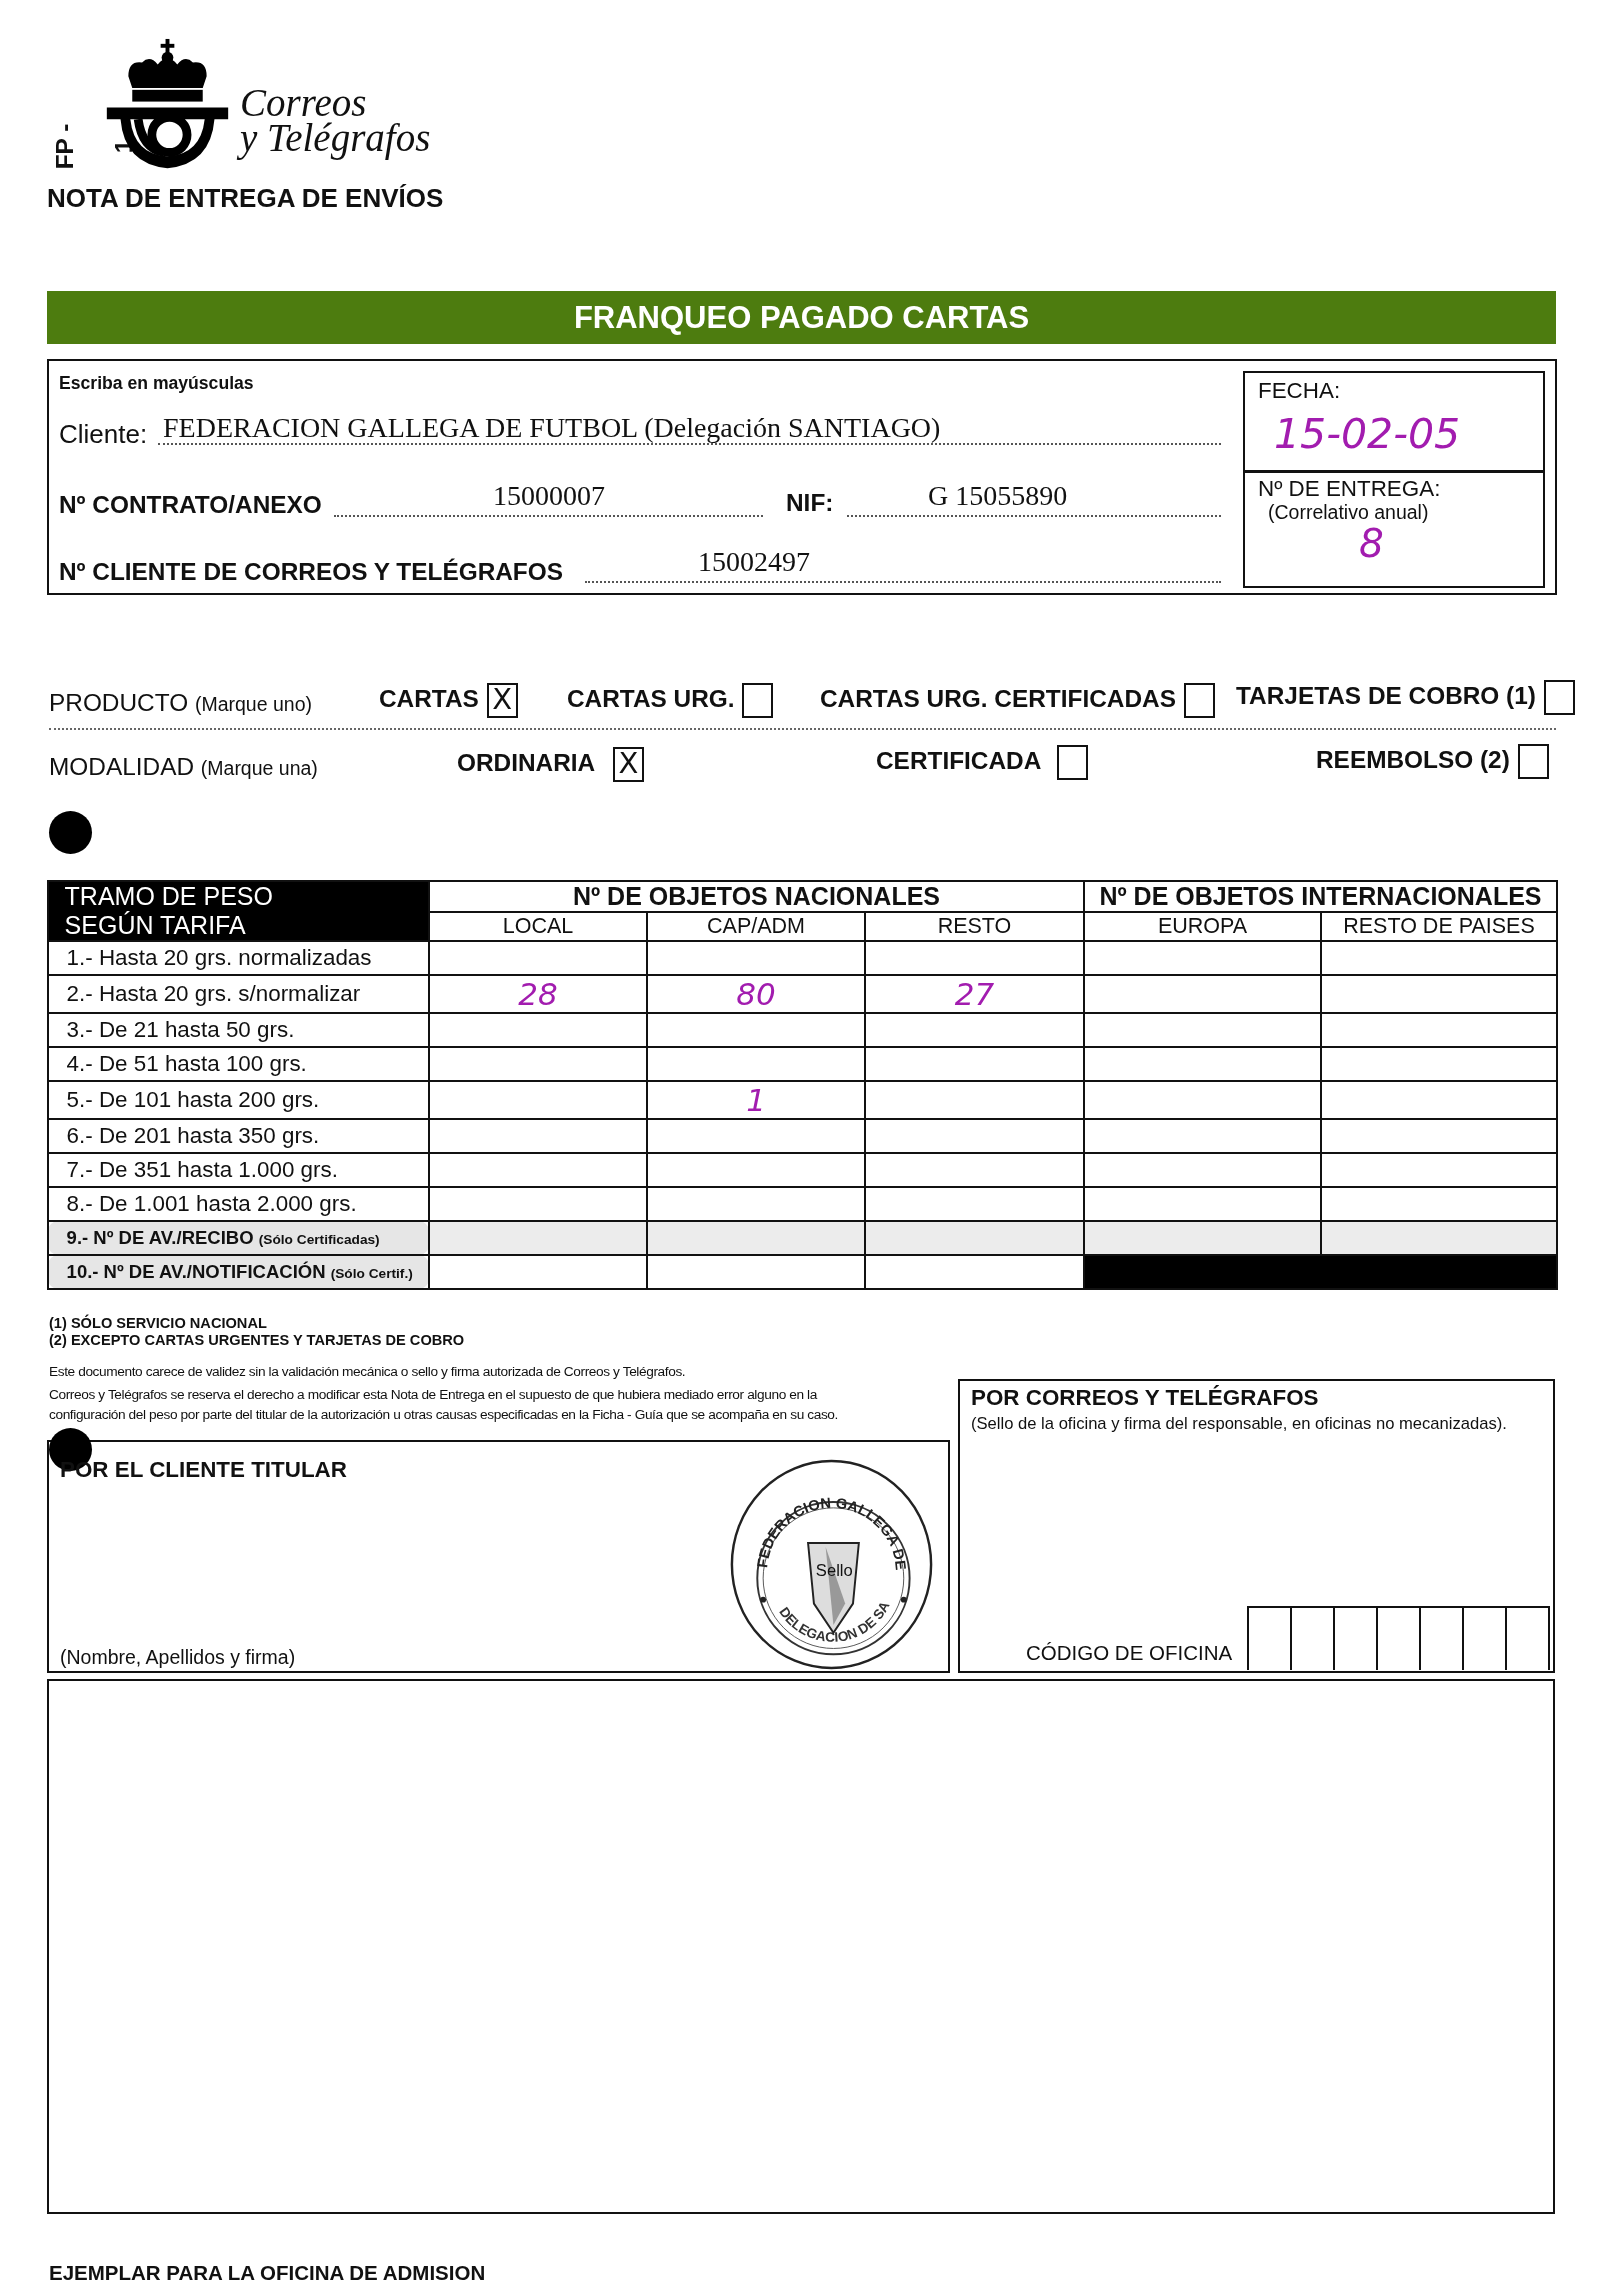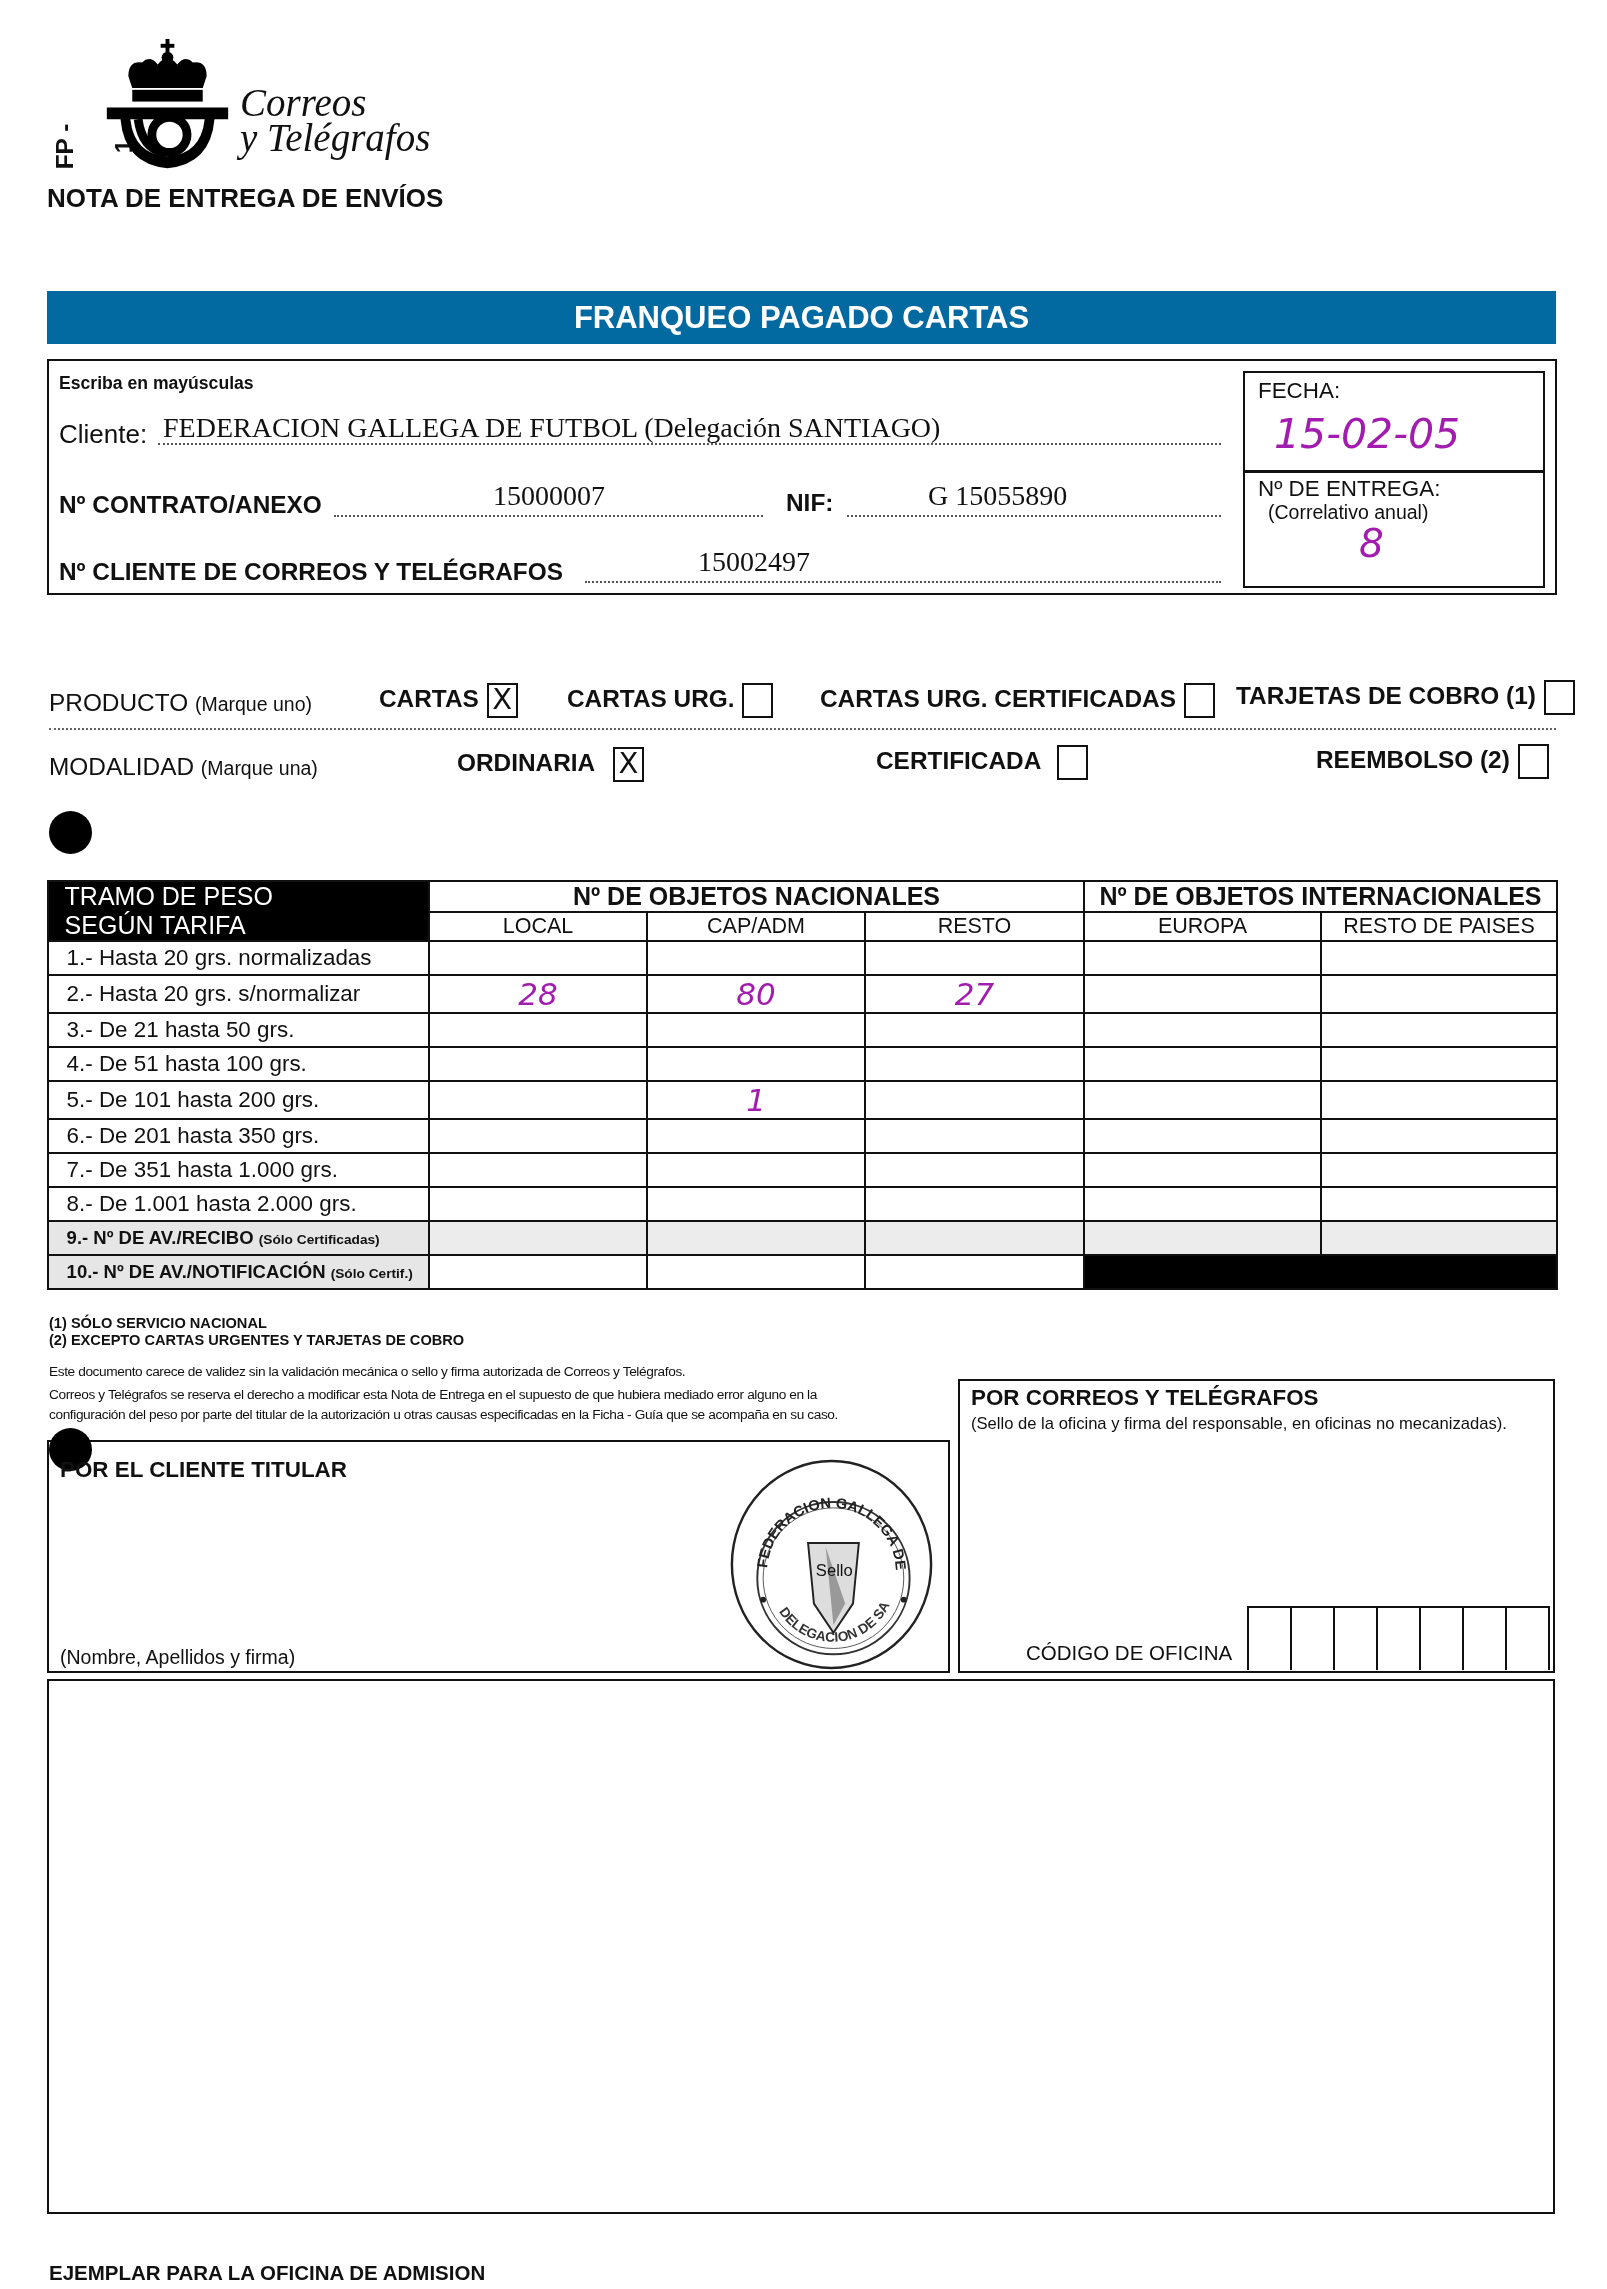--- a/index.html
+++ b/index.html
@@ -10,21 +10,21 @@
   .serif { font-family:"Liberation Serif", serif; }
 
   
   #fp1 { left:35px; top:117px; width:59px; height:59px; transform:rotate(-90deg); transform-origin:center;
          font-size:24.4px; font-weight:bold; text-align:center; line-height:59px; }
   #logo { left:99px; top:37px; width:137px; height:137px; }
   #brand1 { left:240px; top:80px; font-size:39px; font-style:italic; }
   #brand2 { left:240px; top:115px; font-size:39px; font-style:italic; }
   #doctitle { left:47px; top:183px; font-size:26px; font-weight:bold; }
 
-  #titlebar { left:47px; top:291px; width:1509px; height:53px; background:#0369a1; color:#fff;
+  #titlebar { left:47px; top:291px; width:1509px; height:53px; background:#4d7c0f; color:#fff;
               font-size:31px; font-weight:bold; text-align:center; line-height:53px; }
 
   #clientbox { left:47px; top:359px; width:1506px; height:232px; border:2.9px solid #111; }
   #note-upper { left:59px; top:373px; font-size:17.6px; font-weight:bold; }
   .dots { border-bottom:2px dotted #555; }
   #cliente-lbl { left:59px; top:419px; font-size:26px; }
   #cliente-val { left:163px; top:412px; font-size:28px; }
   #cliente-line { left:158px; top:443px; width:1063px; }
   #contrato-lbl { left:59px; top:491px; font-size:24.4px; font-weight:bold; }
   #contrato-line { left:334px; top:515px; width:429px; }
@@ -65,21 +65,21 @@
   .dot { width:43px; height:43px; border-radius:50%; background:#000; }
   #dot1 { left:49px; top:811px; }
   #dot2 { left:49px; top:1428px; }
 
   
   #wtable { left:47px; top:880px; border-collapse:collapse; table-layout:fixed; }
   #wtable td, #wtable th { border:2px solid #111; padding:0; height:32px; font-size:22.4px; font-weight:normal; }
   #wtable .hdr-black { background:#000; color:#fff; font-size:25px; text-align:left; padding-left:15.6px; line-height:29px; }
   #wtable .grp { font-size:25px; font-weight:bold; text-align:center; height:29px; }
   #wtable .sub { font-size:21.5px; text-align:center; height:27px; }
-  #wtable .rl { padding-left:17.6px; text-align:left; white-space:nowrap; }
+  #wtable .rl { padding-left:17.6px; text-align:left; white-space:nowrap;border-radius:10px; }
   #wtable .rl-b { font-weight:bold; font-size:18.5px; background:#e6e6e6; }
   #wtable .rl-b small { font-size:13.7px; }
   #wtable .val { text-align:center; font-size:31px; }
   #wtable .gray { background:#ececec; }
   #wtable .black { background:#000; }
 
   
   .note-s { font-size:14.6px; font-weight:bold; }
   #note1 { left:49px; top:1315px; }
   #note2 { left:49px; top:1332px; }

